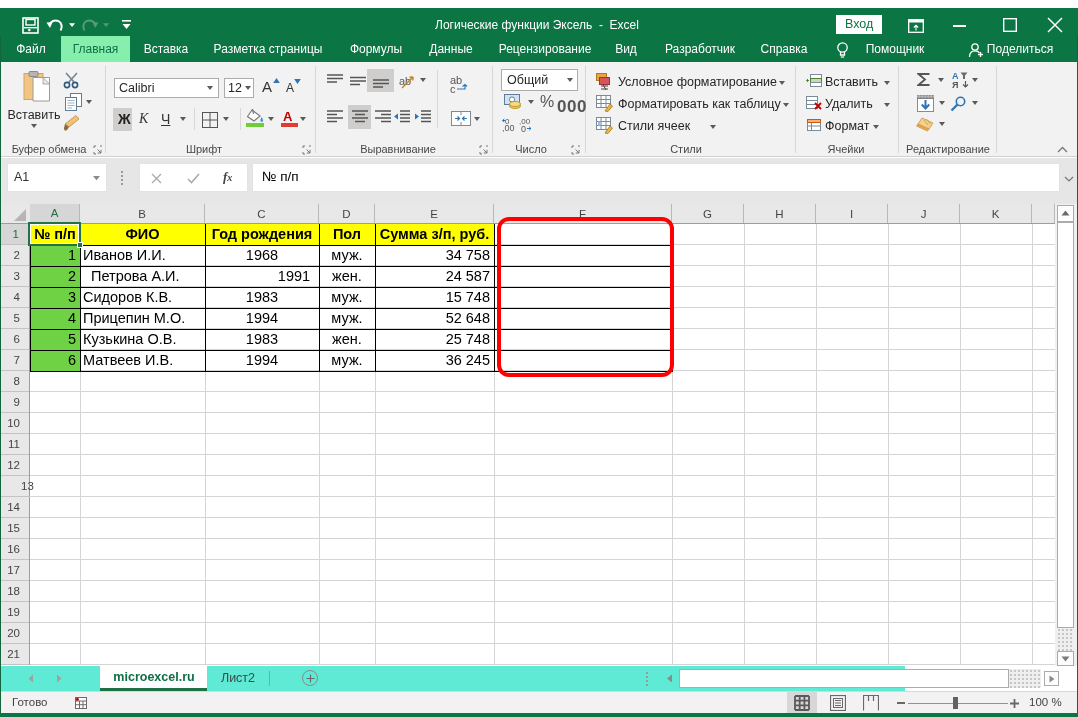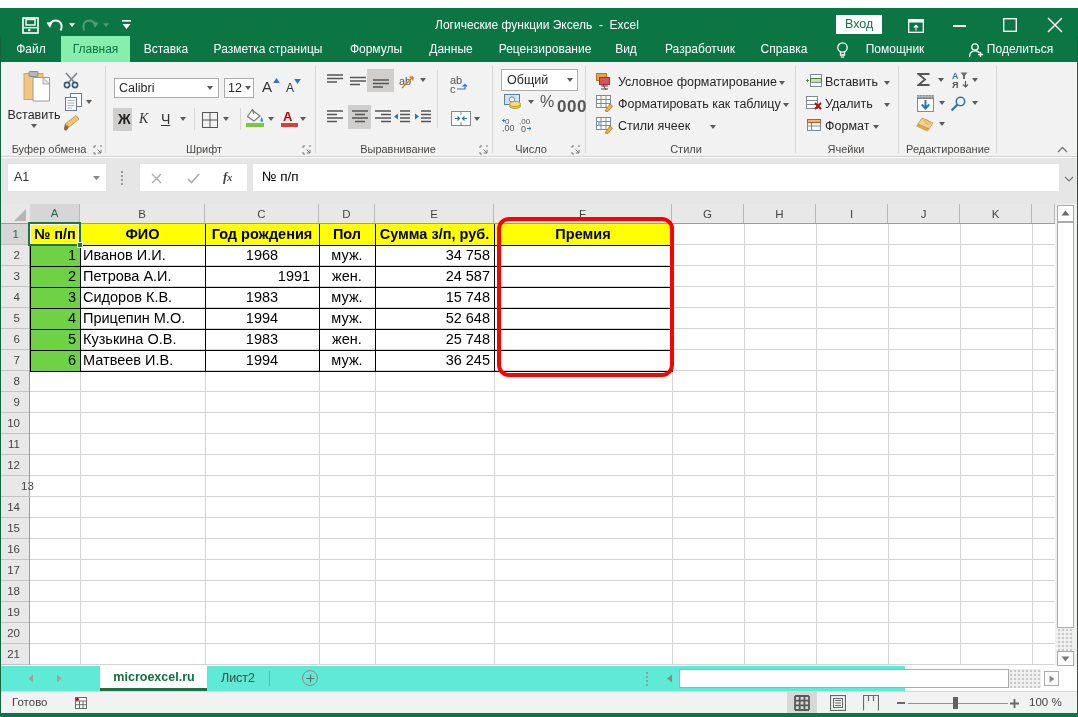--- a/index.html
+++ b/index.html
@@ -448,28 +448,27 @@
     <div class="vline" style="left:714px;"></div>
     <div class="vline" style="left:786px;"></div>
     <div class="vline" style="left:858px;"></div>
     <div class="vline" style="left:930px;"></div>
     <div class="vline" style="left:1002px;"></div>
     <div class="cell" style="left:0px;top:0px;width:50px;background:#ffff00;font-weight:bold;text-align:center;">№ п/п</div>
     <div class="cell" style="left:50px;top:0px;width:125px;background:#ffff00;font-weight:bold;text-align:center;">ФИО</div>
     <div class="cell" style="left:175px;top:0px;width:114px;background:#ffff00;font-weight:bold;text-align:center;">Год рождения</div>
     <div class="cell" style="left:289px;top:0px;width:56px;background:#ffff00;font-weight:bold;text-align:center;">Пол</div>
     <div class="cell" style="left:345px;top:0px;width:119px;background:#ffff00;font-weight:bold;text-align:center;">Сумма з/п, руб.</div>
-    <div class="cell" style="left:464px;top:0px;width:178px;background:#ffff00;font-weight:bold;text-align:center;">Премия</div>
     <div class="cell" style="left:0px;top:21px;width:50px;background:#6fd244;text-align:right;padding-right:4px;">1</div>
     <div class="cell" style="left:50px;top:21px;width:125px;padding-left:3px;">Иванов И.И.</div>
     <div class="cell" style="left:175px;top:21px;width:114px;text-align:center;">1968</div>
     <div class="cell" style="left:289px;top:21px;width:56px;text-align:center;">муж.</div>
     <div class="cell" style="left:345px;top:21px;width:119px;text-align:right;padding-right:4px;">34 758</div>
     <div class="cell" style="left:0px;top:42px;width:50px;background:#6fd244;text-align:right;padding-right:4px;">2</div>
-    <div class="cell" style="left:50px;top:42px;width:125px;padding-left:3px;">Петрова А.И.</div>
+    <div class="cell" style="left:50px;top:42px;width:125px;padding-left:11px;">Петрова А.И.</div>
     <div class="cell" style="left:175px;top:42px;width:114px;text-align:center;margin-left:32px;">1991</div>
     <div class="cell" style="left:289px;top:42px;width:56px;text-align:center;">жен.</div>
     <div class="cell" style="left:345px;top:42px;width:119px;text-align:right;padding-right:4px;">24 587</div>
     <div class="cell" style="left:0px;top:63px;width:50px;background:#6fd244;text-align:right;padding-right:4px;">3</div>
     <div class="cell" style="left:50px;top:63px;width:125px;padding-left:3px;">Сидоров К.В.</div>
     <div class="cell" style="left:175px;top:63px;width:114px;text-align:center;">1983</div>
     <div class="cell" style="left:289px;top:63px;width:56px;text-align:center;">муж.</div>
     <div class="cell" style="left:345px;top:63px;width:119px;text-align:right;padding-right:4px;">15 748</div>
     <div class="cell" style="left:0px;top:84px;width:50px;background:#6fd244;text-align:right;padding-right:4px;">4</div>
     <div class="cell" style="left:50px;top:84px;width:125px;padding-left:3px;">Прицепин М.О.</div>

